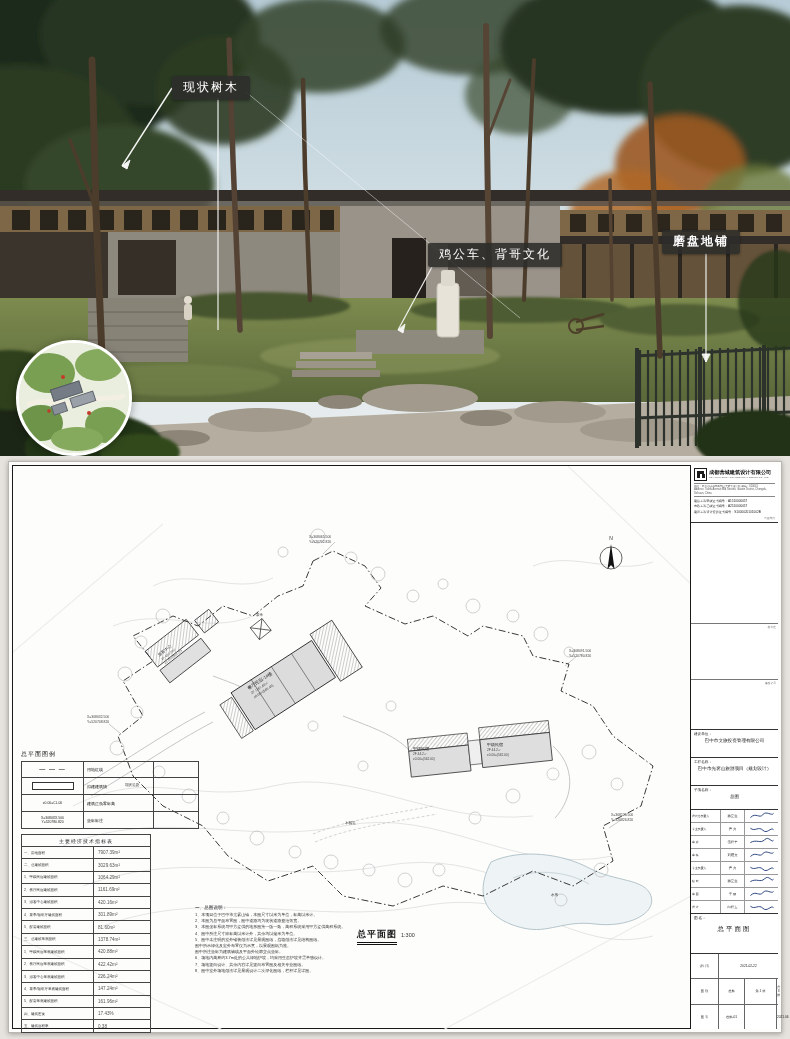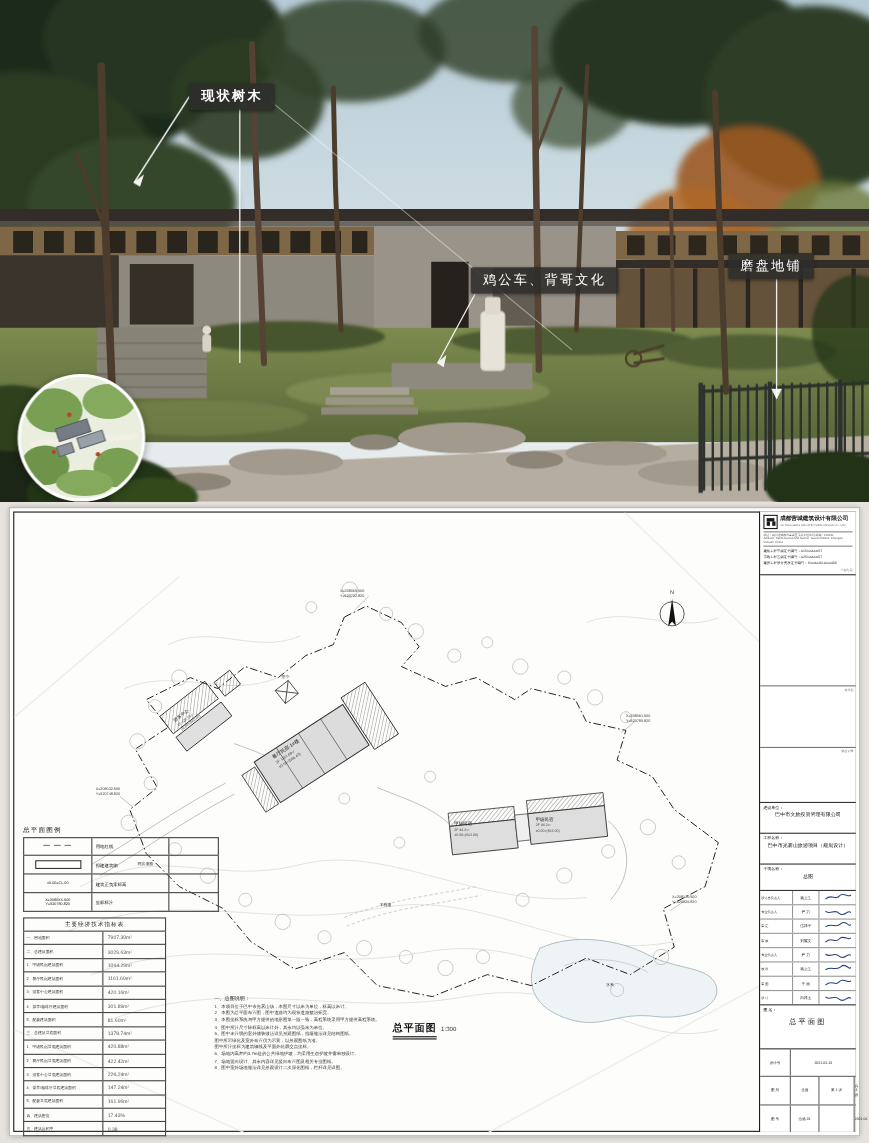--- a/index.html
+++ b/index.html
@@ -268,23 +268,23 @@
         <line x1="246" y1="92" x2="520" y2="318" stroke-width="1" opacity=".45"></line>
         <line x1="172" y1="88" x2="122" y2="166" stroke-width="1.4" opacity=".95"></line>
         <polygon points="122,166 130,160 127,169" fill="#fff" opacity=".95"></polygon>
         <line x1="432" y1="267" x2="398" y2="330" stroke-width="1.2" opacity=".9"></line>
         <polygon points="398,330 405,324 403,333" fill="#fff" opacity=".9"></polygon>
         <line x1="706" y1="253" x2="706" y2="362" stroke-width="1.2" opacity=".9"></line>
         <polygon points="706,362 702,354 710,354" fill="#fff" opacity=".9"></polygon>
       </g>
     </svg>
 
-    <div class="callout" style="left:172px; top:76px;font-weight:bold;"><span>现状树木</span></div>
+    <div class="callout" style="left:172px; top:76px;"><span>现状树木</span></div>
     <div class="callout" style="left:428px; top:243px;"><span>鸡公车、背哥文化</span></div>
-    <div class="callout" style="left:662px; top:230px;"><span>磨盘地铺</span></div>
+    <div class="callout" style="left:662px; top:230px;font-weight:bold;"><span>磨盘地铺</span></div>
 
     <div class="inset">
       <svg width="110" height="110" viewBox="0 0 110 110">
         <rect width="110" height="110" fill="#e9eede"></rect>
         <ellipse cx="30" cy="30" rx="26" ry="20" fill="#79a052"></ellipse>
         <ellipse cx="80" cy="22" rx="24" ry="16" fill="#86aa5d"></ellipse>
         <ellipse cx="22" cy="80" rx="22" ry="18" fill="#6d9449"></ellipse>
         <ellipse cx="88" cy="82" rx="22" ry="18" fill="#79a052"></ellipse>
         <ellipse cx="58" cy="96" rx="26" ry="12" fill="#86aa5d"></ellipse>
         <path d="M8,62 C30,52 50,66 70,58 C86,52 98,58 106,52" stroke="#f3efe2" stroke-width="5" fill="none"></path>

